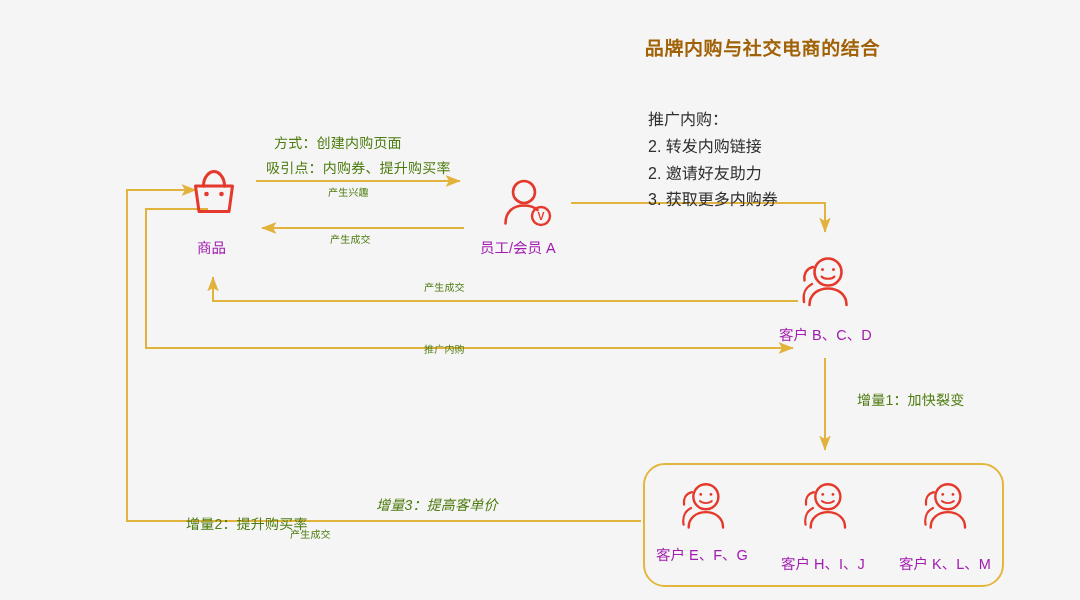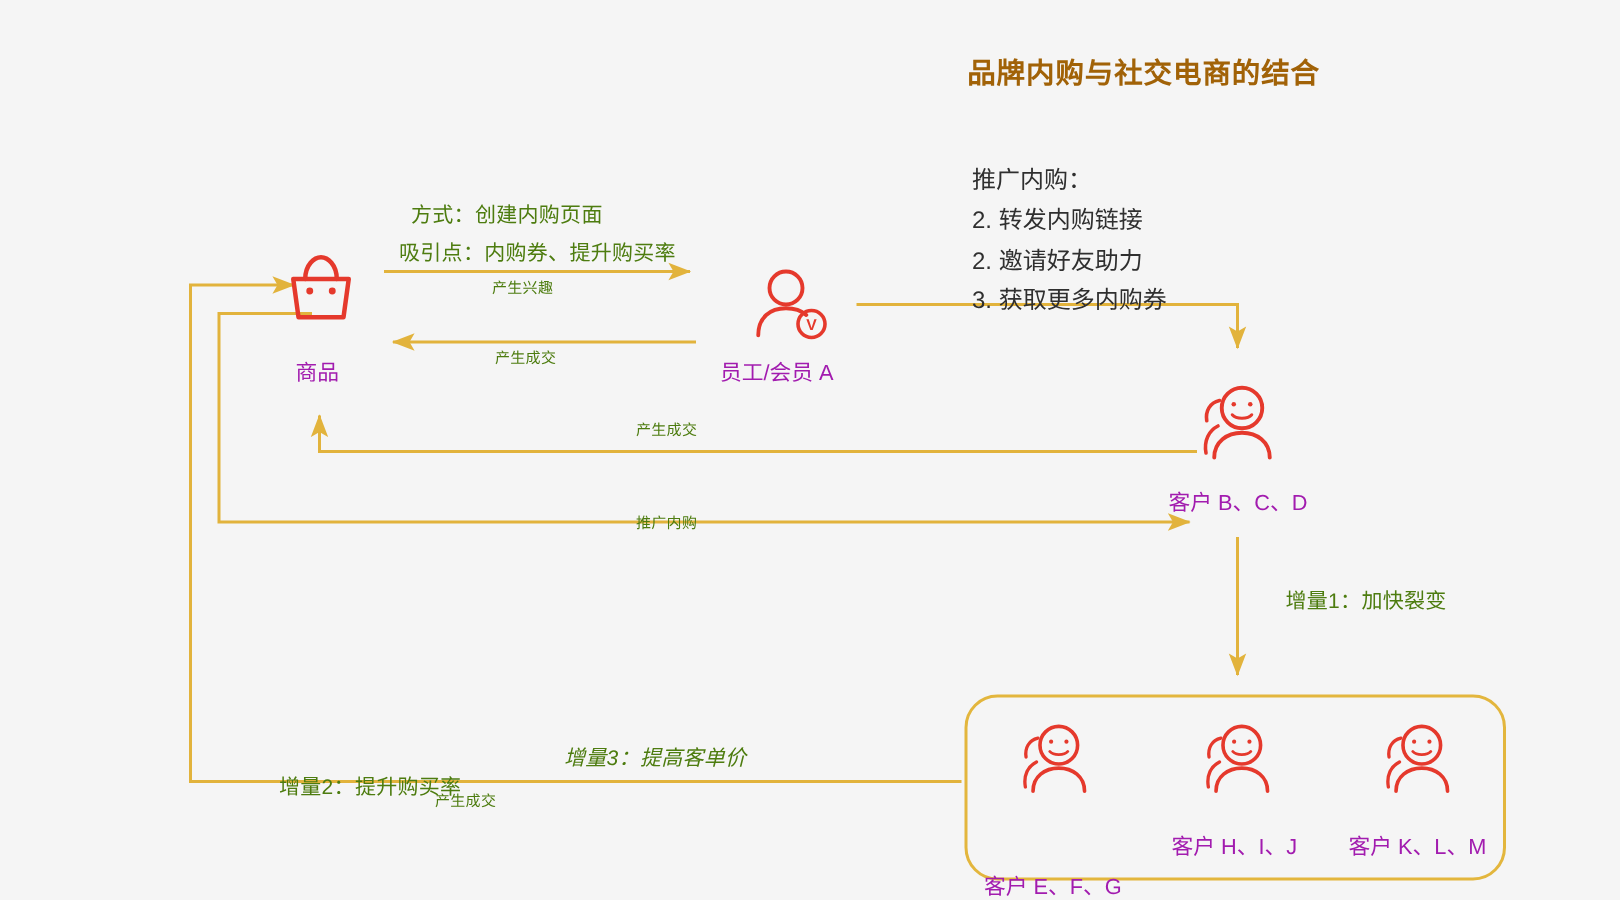--- a/index.html
+++ b/index.html
@@ -135,21 +135,21 @@
     <svg width="56" height="52" viewBox="0 0 60 56" xmlns="http://www.w3.org/2000/svg">
       <path d="M17 12 C10.5 13.5, 7.5 19, 8.5 25.5" fill="none" stroke="#e5392c" stroke-width="2.4" stroke-linecap="round"></path>
       <path d="M8 47 C6.5 38.5, 10 32, 16 29" fill="none" stroke="#e5392c" stroke-width="2.4" stroke-linecap="round"></path>
       <circle cx="32" cy="17" r="13.5" fill="none" stroke="#e5392c" stroke-width="2.6"></circle>
       <circle cx="26.5" cy="14.5" r="1.5" fill="#e5392c"></circle>
       <circle cx="37.5" cy="14.5" r="1.5" fill="#e5392c"></circle>
       <path d="M25.5 21.5 C28 24.5, 36 24.5, 38.5 21.5" fill="none" stroke="#e5392c" stroke-width="2" stroke-linecap="round"></path>
       <path d="M13.5 50 C13.5 39.5, 22 33.5, 32 33.5 C42 33.5, 50.5 39.5, 50.5 50" fill="none" stroke="#e5392c" stroke-width="2.6" stroke-linecap="round"></path>
     </svg>
   </div>
-  <div class="node-label" style="left:656px; top:543px;margin-top:36px;">客户 E、F、G</div>
+  <div class="node-label" style="left:656px; top:543px;">客户 E、F、G</div>
 
   <div class="icon-wrap" style="left:798px; top:481px; width:56px; height:52px;">
     <svg width="56" height="52" viewBox="0 0 60 56" xmlns="http://www.w3.org/2000/svg">
       <path d="M17 12 C10.5 13.5, 7.5 19, 8.5 25.5" fill="none" stroke="#e5392c" stroke-width="2.4" stroke-linecap="round"></path>
       <path d="M8 47 C6.5 38.5, 10 32, 16 29" fill="none" stroke="#e5392c" stroke-width="2.4" stroke-linecap="round"></path>
       <circle cx="32" cy="17" r="13.5" fill="none" stroke="#e5392c" stroke-width="2.6"></circle>
       <circle cx="26.5" cy="14.5" r="1.5" fill="#e5392c"></circle>
       <circle cx="37.5" cy="14.5" r="1.5" fill="#e5392c"></circle>
       <path d="M25.5 21.5 C28 24.5, 36 24.5, 38.5 21.5" fill="none" stroke="#e5392c" stroke-width="2" stroke-linecap="round"></path>
       <path d="M13.5 50 C13.5 39.5, 22 33.5, 32 33.5 C42 33.5, 50.5 39.5, 50.5 50" fill="none" stroke="#e5392c" stroke-width="2.6" stroke-linecap="round"></path>

